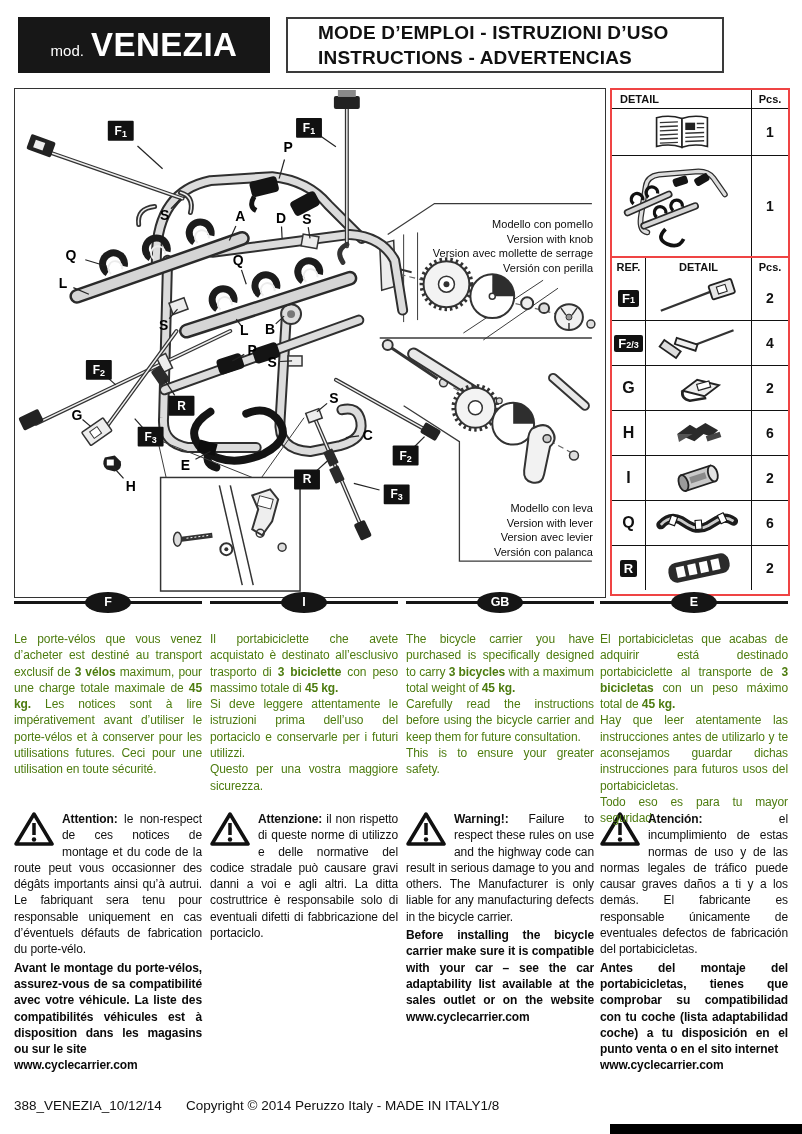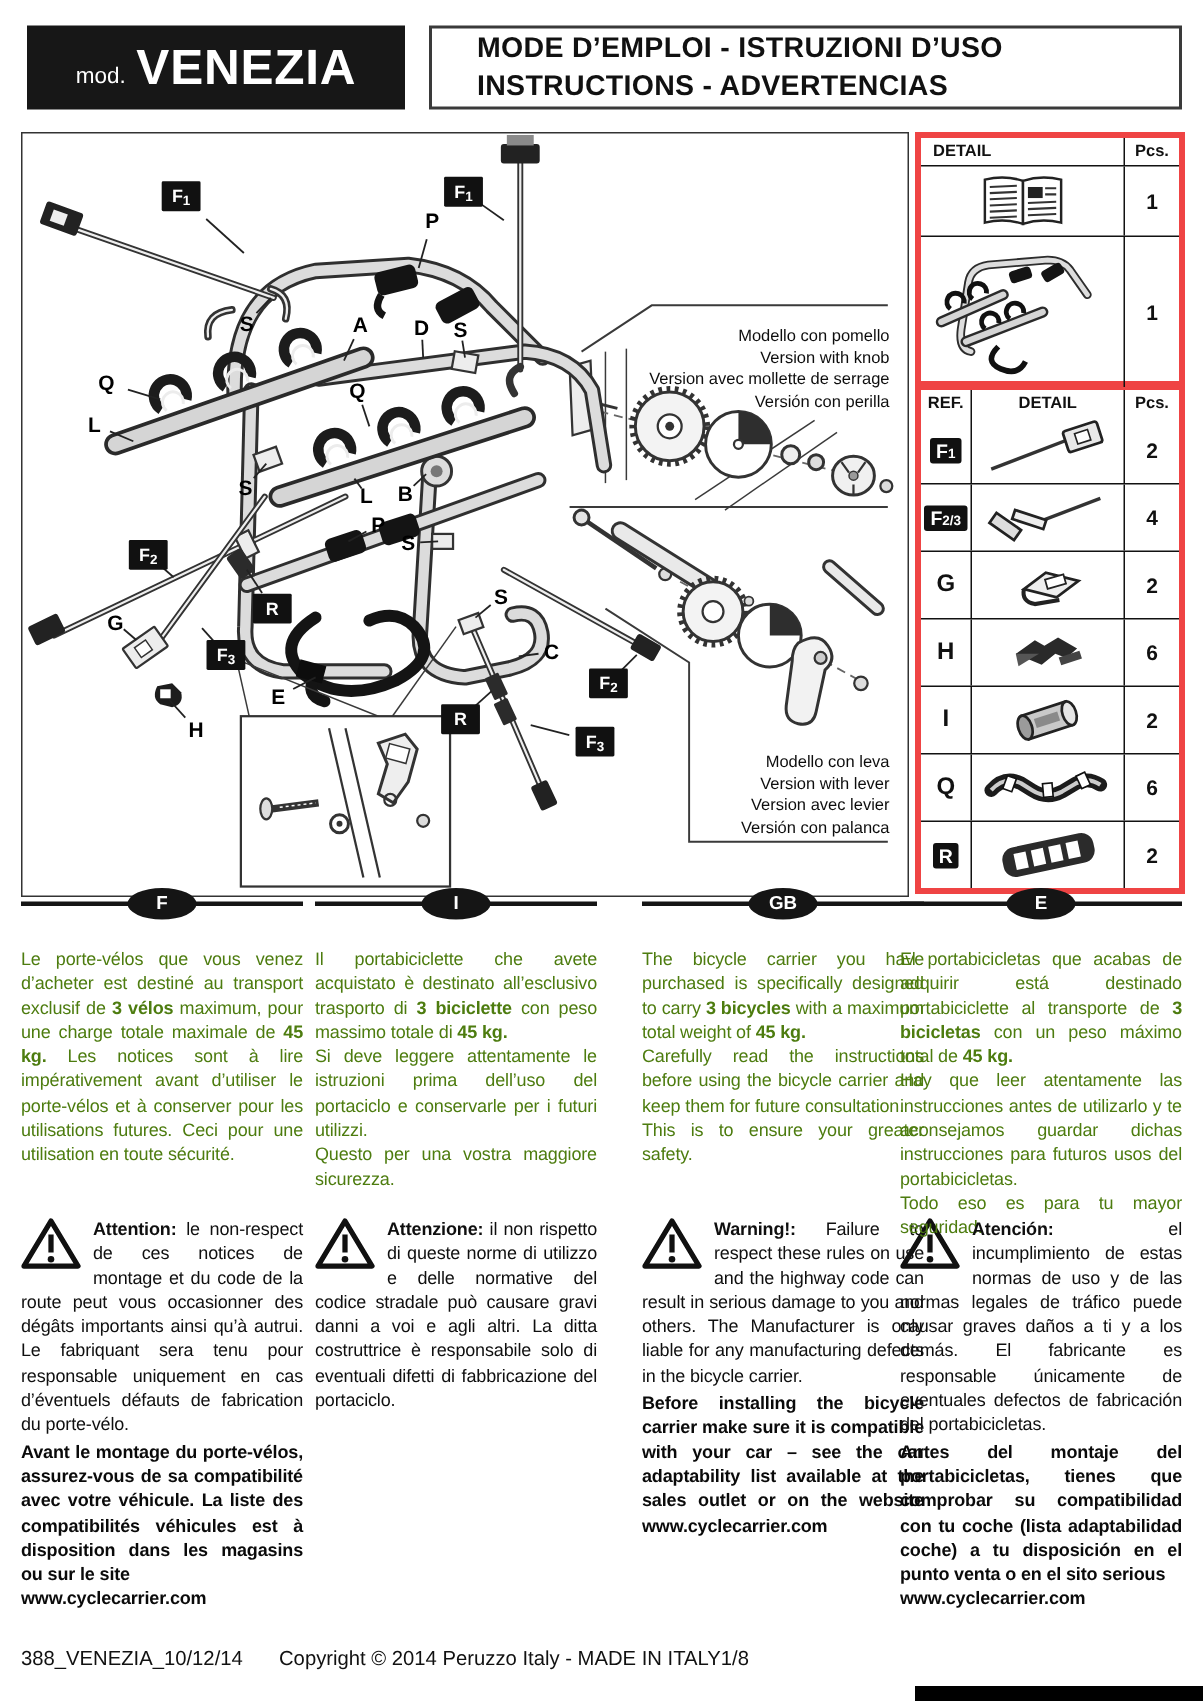--- a/index.html
+++ b/index.html
@@ -4,21 +4,21 @@
 <style>
   html,body{margin:0;padding:0;background:#888;}
   .page{position:relative;width:802px;height:1134px;background:#fff;margin:0 auto;
         font-family:"Liberation Sans",sans-serif;color:#111;overflow:hidden;}
 
   
   .model-box{position:absolute;left:18px;top:17px;width:252px;height:56px;background:#171717;
              color:#fff;display:flex;align-items:center;justify-content:center;gap:7px;}
   .model-box .mod{font-size:15px;font-weight:normal;margin-top:10px;}
   .model-box .model{font-size:33px;font-weight:bold;letter-spacing:.5px;}
-  .title-box{position:absolute;left:286px;top:17px;width:502px;height:56px;border:2px solid #3a3a3a;
+  .title-box{position:absolute;left:286px;top:17px;width:438px;height:56px;border:2px solid #3a3a3a;
              box-sizing:border-box;display:flex;flex-direction:column;justify-content:center;padding-left:30px;}
   .title-line{font-size:19px;font-weight:bold;line-height:25px;letter-spacing:.2px;}
 
   
   .diagram{position:absolute;left:14px;top:88px;width:592px;height:510px;border:1.5px solid #333;box-sizing:border-box;}
   .diagram svg{position:absolute;left:0;top:0;width:100%;height:100%;}
   .ver{position:absolute;text-align:right;font-size:11px;line-height:14.5px;color:#0d0d0d;}
   #ver-knob{right:12px;top:128px;}
   #ver-lever{right:12px;top:412px;}
 
@@ -40,21 +40,21 @@
   .teeth{fill:none;stroke:#333;stroke-width:4;stroke-dasharray:2.5,3;}
   .dash{stroke:#666;stroke-width:1.2;stroke-dasharray:6,4;fill:none;}
   .eloop{stroke:#141414;stroke-width:8;fill:none;stroke-linecap:round;}
   .lite{fill:#ededed;stroke:#333;stroke-width:1.5;}
   .ldr{stroke:#222;stroke-width:1.2;}
   .lblp{font:bold 14px "Liberation Sans",sans-serif;fill:#000;}
   .lblw{font:bold 12px "Liberation Sans",sans-serif;fill:#fff;}
 
   
   .parts{position:absolute;left:610px;top:88px;width:180px;}
-  .ptable{border:4px solid #ef4444;box-sizing:border-box;background:#fff;}
+  .ptable{border:2px solid #ef4444;box-sizing:border-box;background:#fff;}
   .ptable + .ptable{margin-top:-2px;}
   .prow{display:flex;border-top:1.5px solid #111;align-items:stretch;}
   .prow:first-child{border-top:none;}
   .phead{height:18px;font-weight:bold;font-size:11px;}
   .pc{display:flex;align-items:center;justify-content:center;box-sizing:border-box;}
   .pc-detail{flex:1;border-right:1.5px solid #111;}
   .pc-detail.left{justify-content:flex-start;padding-left:8px;}
   .pc-ref{width:34px;border-right:1.5px solid #111;}
   .pc-pcs{width:36px;font-weight:bold;font-size:14px;}
   .phead .pc-pcs{font-size:11px;}
@@ -624,21 +624,21 @@
     <p class="intro"><span>Il portabiciclette che avete acquistato è destinato all’esclusivo trasporto di </span><span class="b">3 biciclette</span><span> con peso massimo totale di </span><span class="b">45 kg.</span><span>
 Si deve leggere attentamente le istruzioni prima dell’uso del portaciclo e conservarle per i futuri utilizzi.
 Questo per una vostra maggiore sicurezza.</span></p>
     <p class="warn-p"><span class="tri"><svg width="40" height="36" viewBox="0 0 40 36">
             <path d="M20,3 L38,33 L2,33 Z" fill="none" stroke="#111" stroke-width="3.5" stroke-linejoin="round"></path>
             <line x1="20" y1="12" x2="20" y2="24" stroke="#111" stroke-width="3.5"></line>
             <circle cx="20" cy="28.5" r="2.2" fill="#111"></circle>
           </svg></span><span><span class="b">Attenzione:</span><span> il non rispetto di queste norme di utilizzo e delle normative del codice stradale può causare gravi danni a voi e agli altri. La ditta costruttrice è responsabile solo di eventuali difetti di fabbricazione del portaciclo.</span></span></p>
   </section>
 
-  <section class="lang-col" style="left:428px">
+  <section class="lang-col" style="left:406px">
     <div class="lang-divider">
       <span class="lang-pill">GB</span>
     </div>
     <p class="intro"><span>The bicycle carrier you have purchased is specifically designed to carry </span><span class="b">3 bicycles</span><span> with a maximum total weight of </span><span class="b">45 kg.</span><span>
 Carefully read the instructions before using the bicycle carrier and keep them for future consultation.
 This is to ensure your greater safety.</span></p>
     <p class="warn-p"><span class="tri"><svg width="40" height="36" viewBox="0 0 40 36">
             <path d="M20,3 L38,33 L2,33 Z" fill="none" stroke="#111" stroke-width="3.5" stroke-linejoin="round"></path>
             <line x1="20" y1="12" x2="20" y2="24" stroke="#111" stroke-width="3.5"></line>
             <circle cx="20" cy="28.5" r="2.2" fill="#111"></circle>
@@ -651,21 +651,21 @@
       <span class="lang-pill">E</span>
     </div>
     <p class="intro"><span>El portabicicletas que acabas de adquirir está destinado portabiciclette al transporte de </span><span class="b">3 bicicletas</span><span> con un peso máximo total de </span><span class="b">45 kg.</span><span>
 Hay que leer atentamente las instrucciones antes de utilizarlo y te aconsejamos guardar dichas instrucciones para futuros usos del portabicicletas.
 Todo eso es para tu mayor seguridad.</span></p>
     <p class="warn-p"><span class="tri"><svg width="40" height="36" viewBox="0 0 40 36">
             <path d="M20,3 L38,33 L2,33 Z" fill="none" stroke="#111" stroke-width="3.5" stroke-linejoin="round"></path>
             <line x1="20" y1="12" x2="20" y2="24" stroke="#111" stroke-width="3.5"></line>
             <circle cx="20" cy="28.5" r="2.2" fill="#111"></circle>
           </svg></span><span><span class="b">Atención:</span><span> el incumplimiento de estas normas de uso y de las normas legales de tráfico puede causar graves daños a ti y a los demás. El fabricante es responsable únicamente de eventuales defectos de fabricación del portabicicletas.</span></span></p>
-    <p class="notice">Antes del montaje del portabicicletas, tienes que comprobar su compatibilidad con tu coche (lista adaptabilidad coche) a tu disposición en el punto venta o en el sito serious
+    <p class="notice">Antes del montaje del portabicicletas, tienes que comprobar su compatibilidad con tu coche (lista adaptabilidad coche) a tu disposición en el punto venta o en el sito internet
 www.cyclecarrier.com</p>
   </section>
 
   <div class="footer">
     <span class="doc">388_VENEZIA_10/12/14</span>
     <span>Copyright © 2014 Peruzzo Italy - MADE IN ITALY</span>
       <span>1/8</span>
   </div>
   <div class="corner-mark"></div>
 

